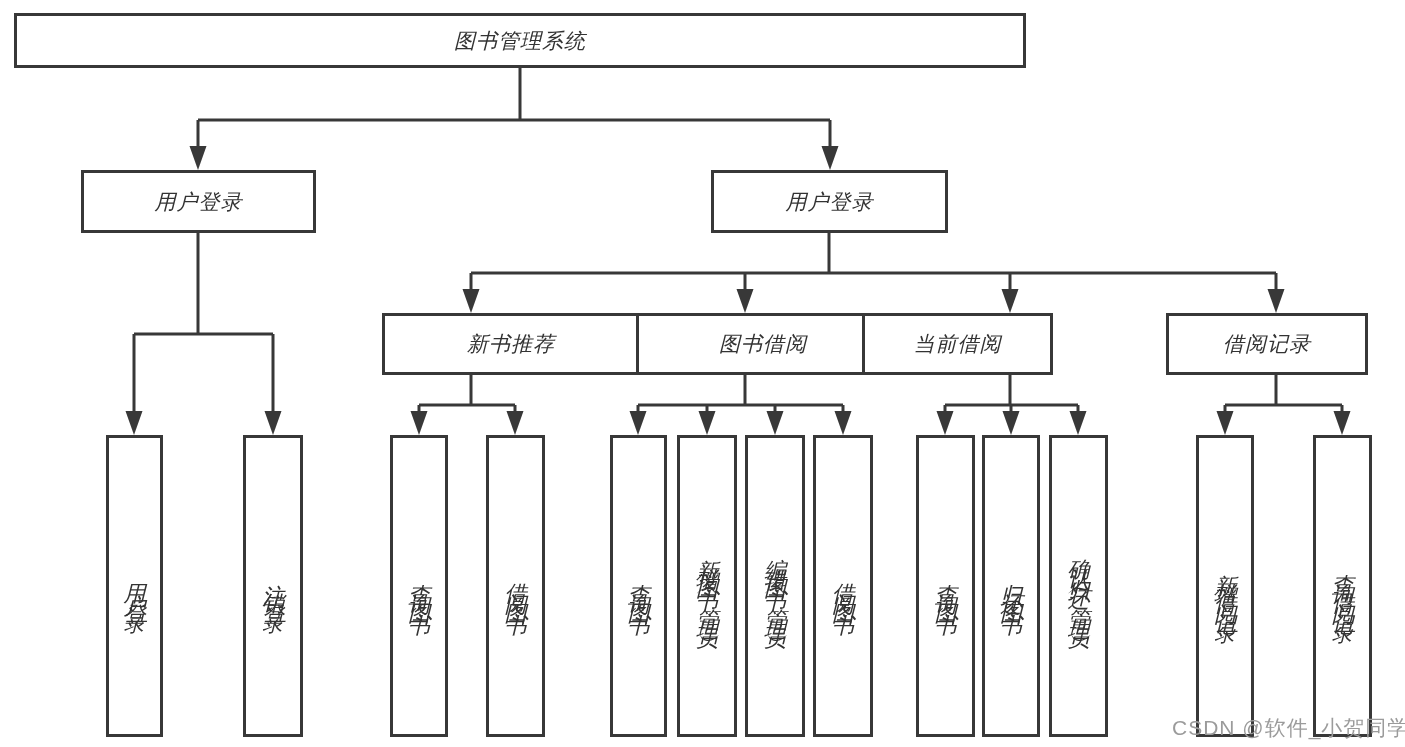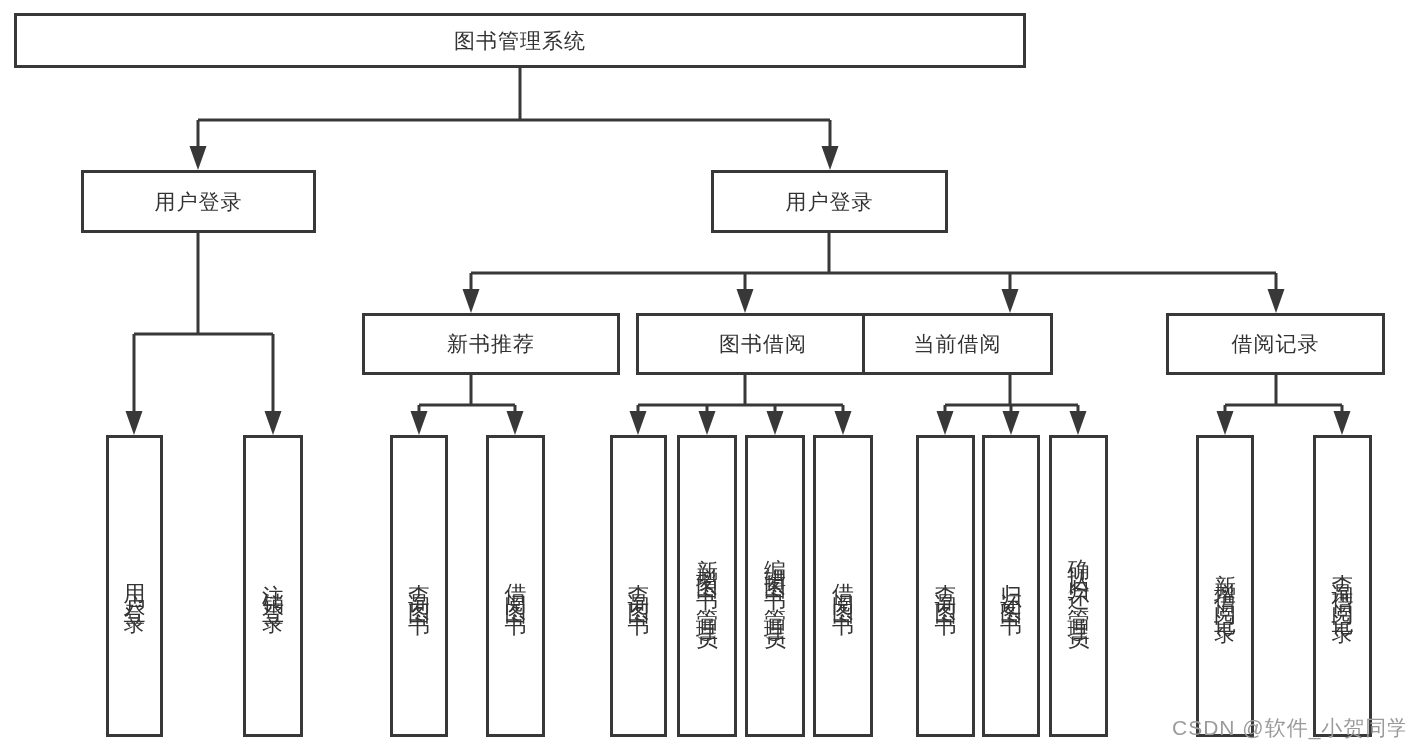--- a/index.html
+++ b/index.html
@@ -14,20 +14,21 @@
   .node{
     position:absolute;
     box-sizing:border-box;
     border:3px solid #383838;
     background:#ffffff;
     color:#333333;
     display:flex;
     align-items:center;
     justify-content:center;
     z-index:2;
+    font-style:italic;
   }
   .h{ font-size:21px; letter-spacing:1px; white-space:nowrap; }
   .v{
     writing-mode:vertical-rl;
     text-orientation:mixed;
     font-size:22px;
     letter-spacing:10px;
     line-height:1;
   }
   .watermark{
@@ -75,24 +76,24 @@
     <use href="#arw" transform="translate(1078,435)"></use>
     <use href="#arw" transform="translate(1225,435)"></use>
     <use href="#arw" transform="translate(1342,435)"></use>
   </svg>
 
   <div class="node h" style="left:14px;top:13px;width:1012px;height:55px">图书管理系统</div>
 
   <div class="node h" style="left:81px;top:170px;width:235px;height:63px">用户登录</div>
   <div class="node h" style="left:711px;top:170px;width:237px;height:63px">用户登录</div>
 
-  <div class="node h" style="left:362px;top:313px;width:258px;height:62px">新书推荐</div>
+  <div class="node h" style="left:382px;top:313px;width:258px;height:62px">新书推荐</div>
   <div class="node h" style="left:636px;top:313px;width:254px;height:62px">图书借阅</div>
   <div class="node h" style="left:862px;top:313px;width:191px;height:62px">当前借阅</div>
-  <div class="node h" style="left:1166px;top:313px;width:219px;height:62px">借阅记录</div>
+  <div class="node h" style="left:1166px;top:313px;width:202px;height:62px">借阅记录</div>
 
   <div class="node v" style="left:106px;top:435px;width:57px;height:302px">用户登录</div>
   <div class="node v" style="left:243px;top:435px;width:60px;height:302px">注销登录</div>
 
   <div class="node v" style="left:390px;top:435px;width:58px;height:302px">查询图书</div>
   <div class="node v" style="left:486px;top:435px;width:59px;height:302px">借阅图书</div>
 
   <div class="node v" style="left:610px;top:435px;width:57px;height:302px">查询图书</div>
   <div class="node v" style="left:677px;top:435px;width:60px;height:302px">新增图书（管理员）</div>
   <div class="node v" style="left:745px;top:435px;width:60px;height:302px">编辑图书（管理员）</div>

